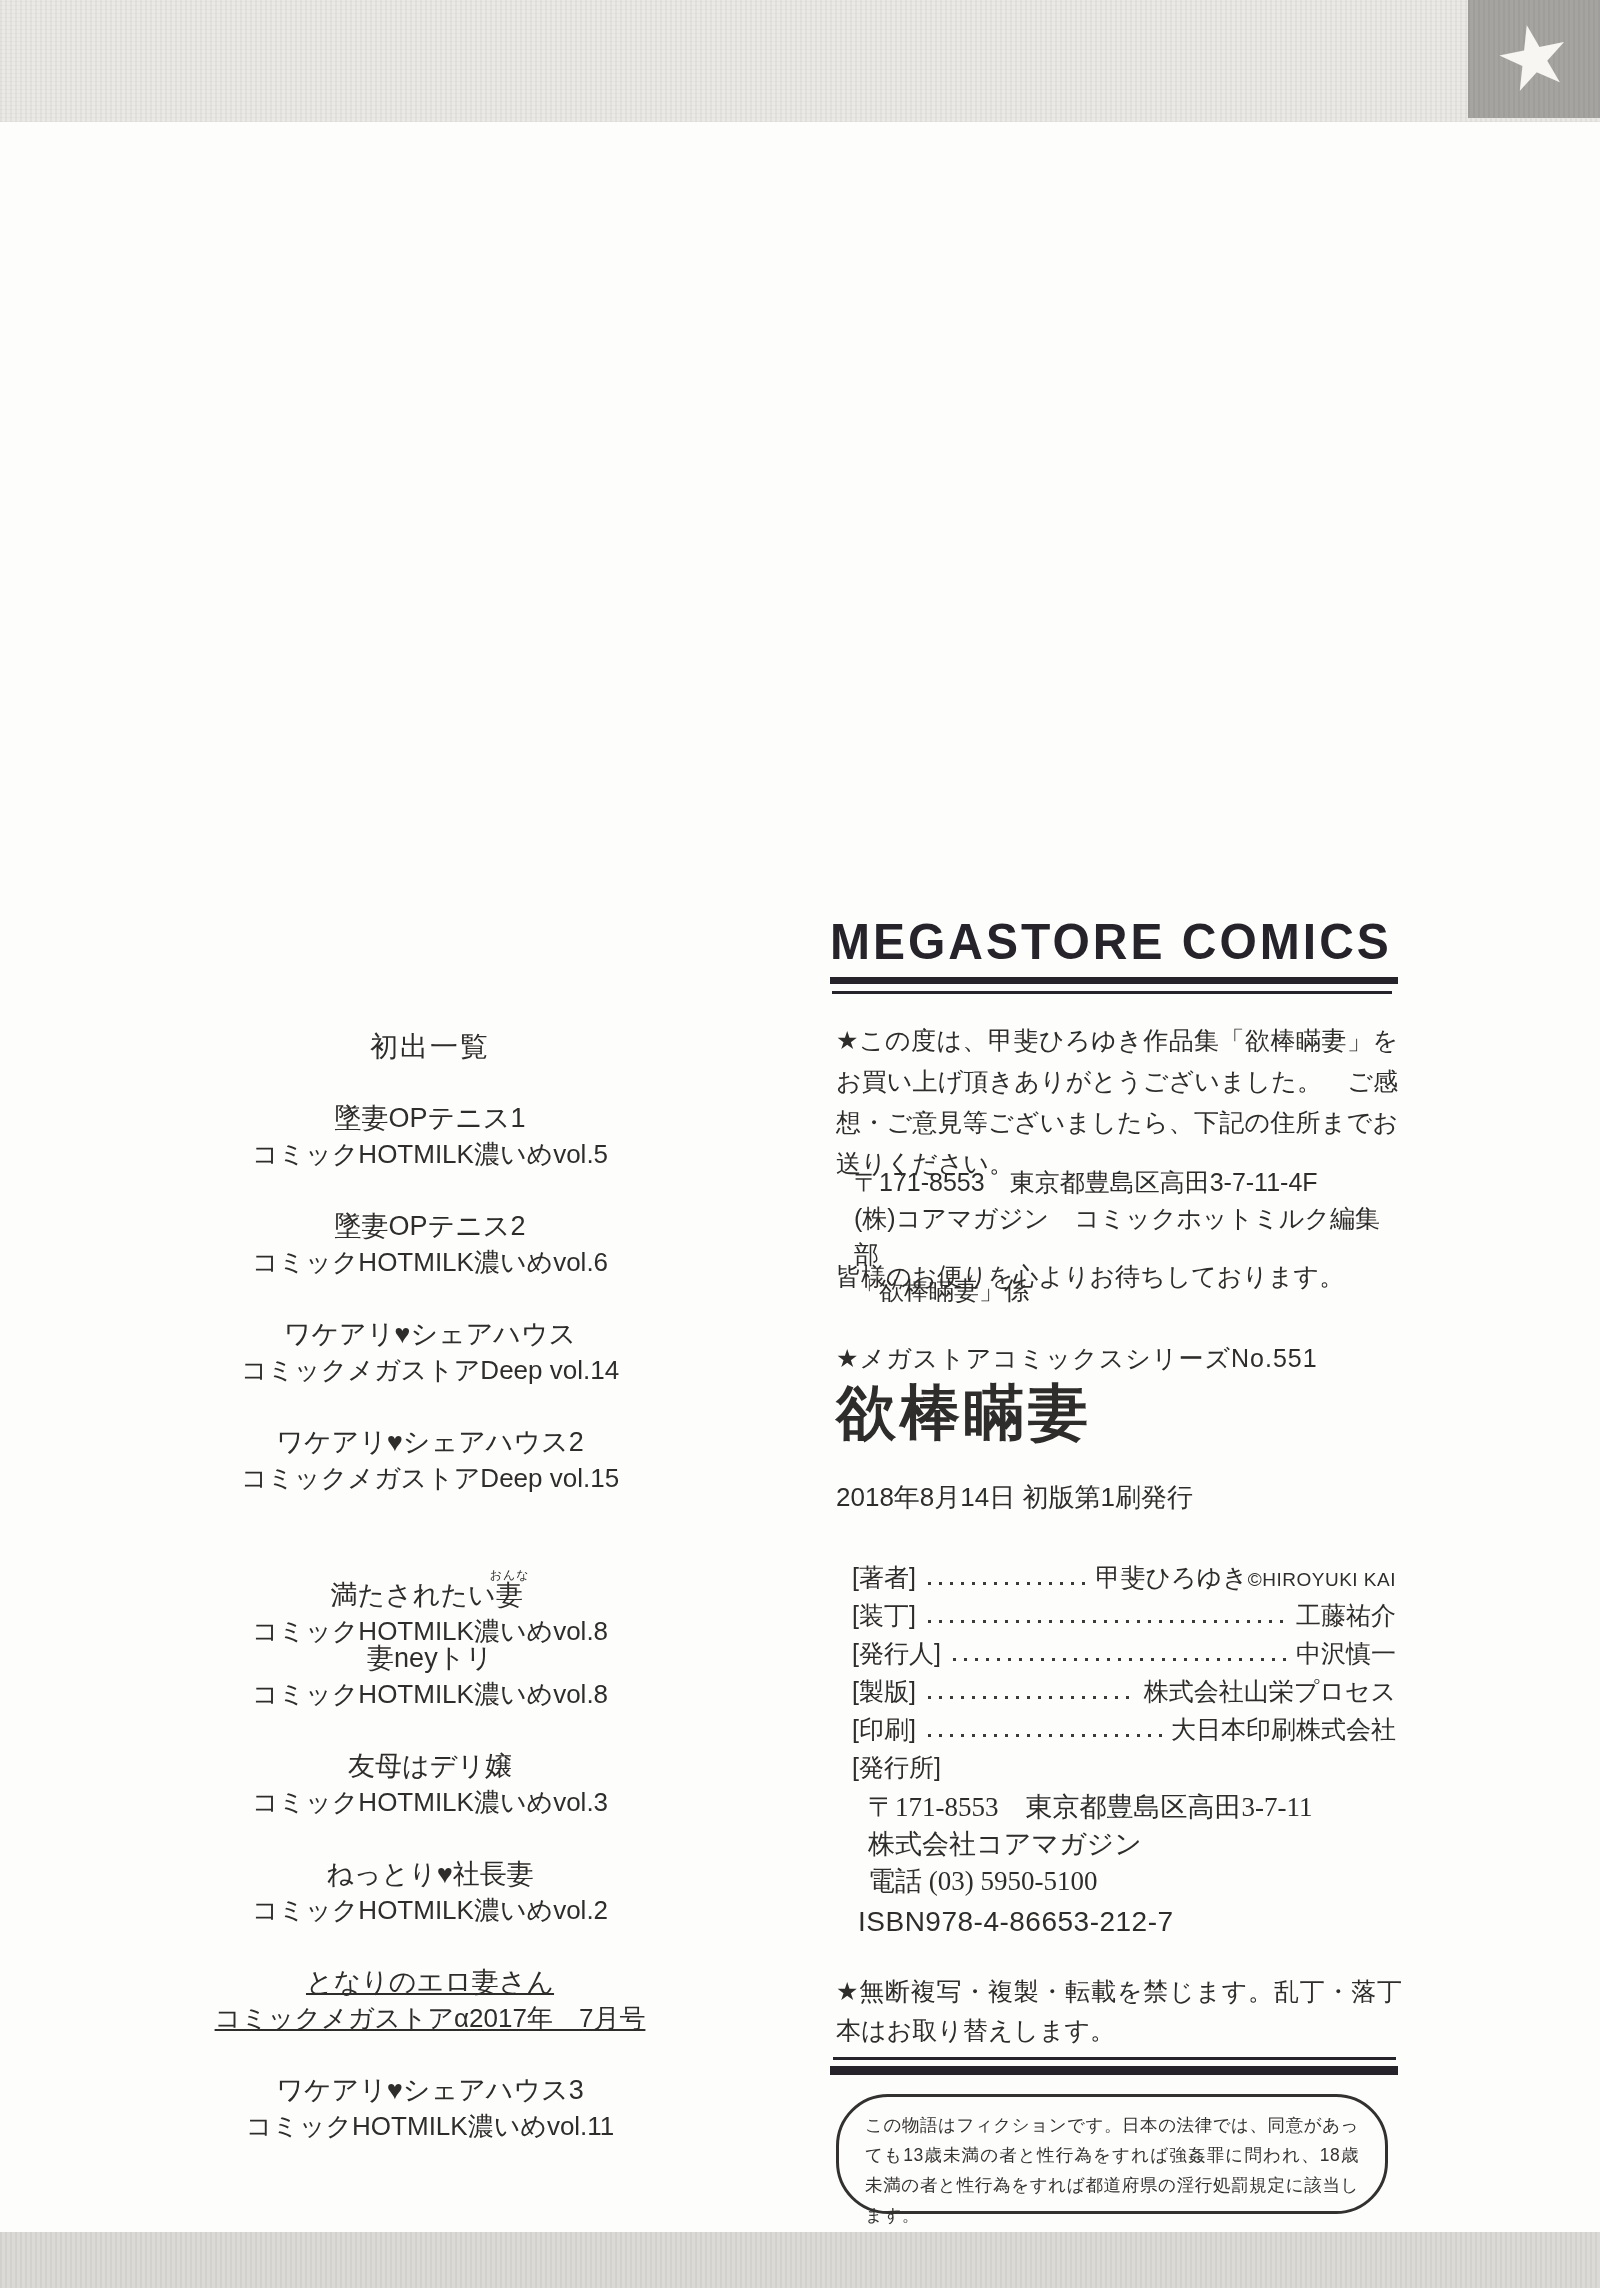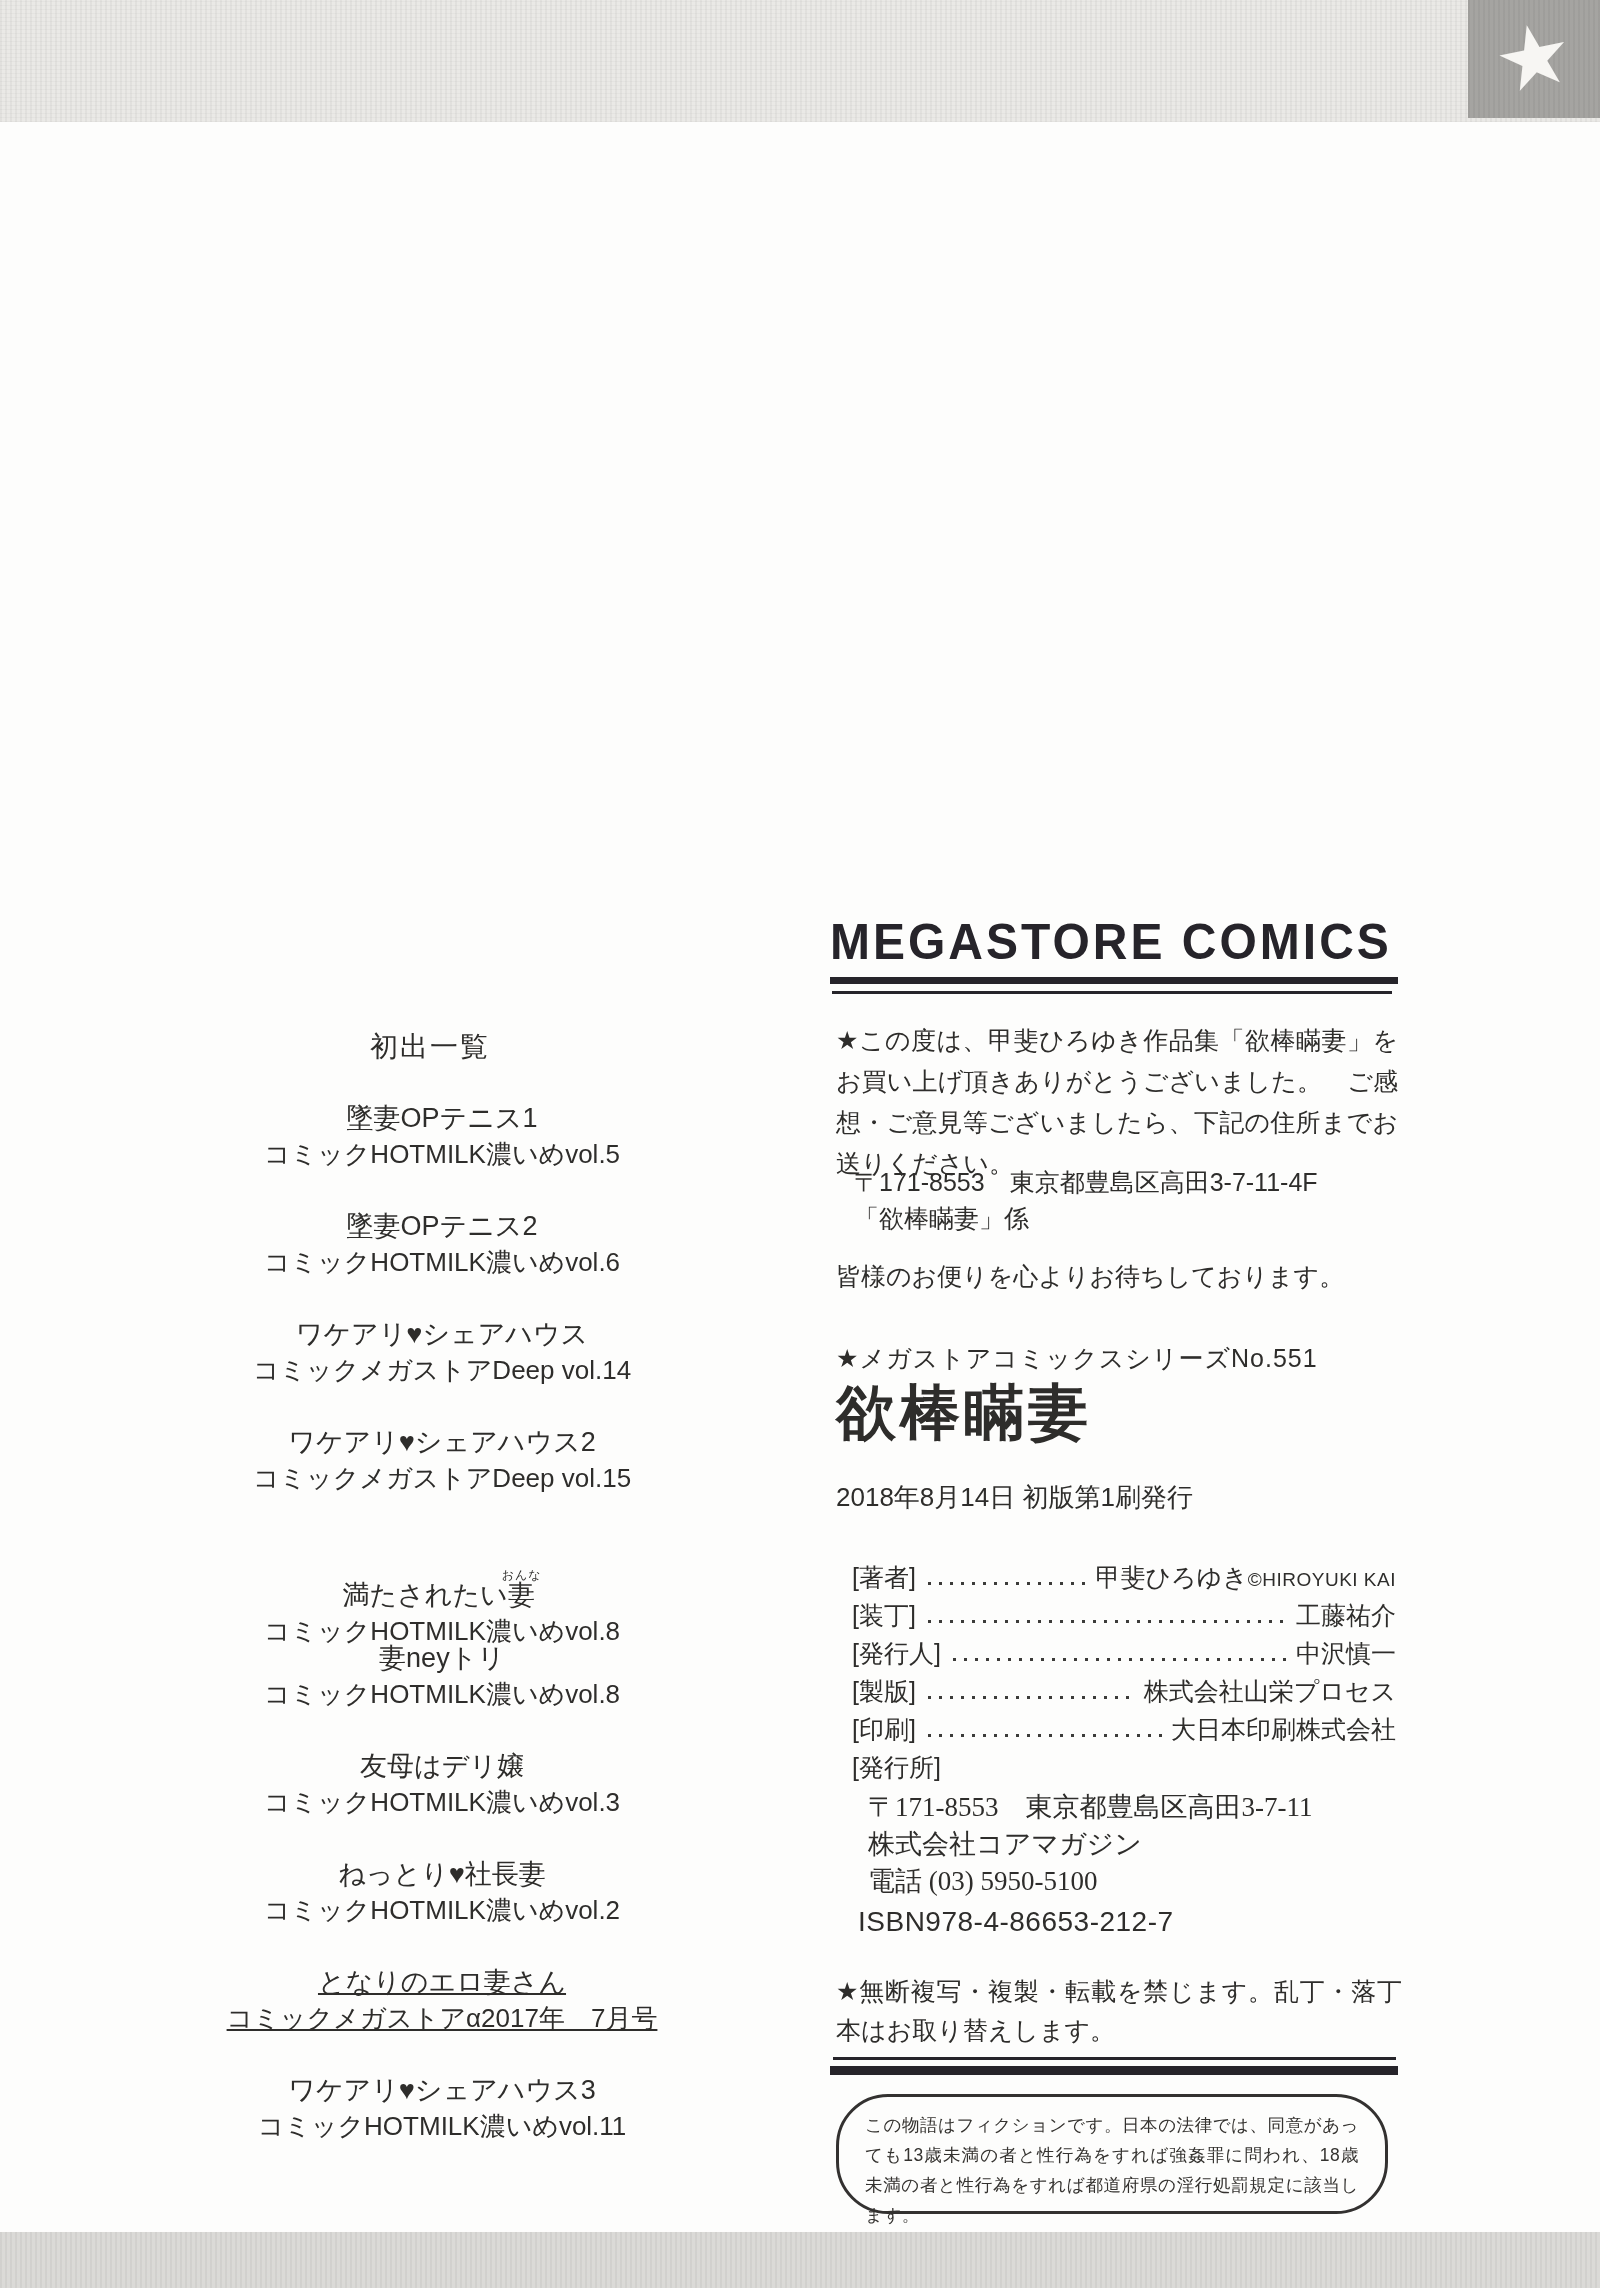--- a/index.html
+++ b/index.html
@@ -30,21 +30,21 @@
     display:flex;align-items:center;justify-content:center;
   }
   .star-glyph{
     color:#f7f6f3;font-size:86px;line-height:1;transform:rotate(-12deg);
     margin-top:-4px;
   }
 
   
   .works-col{position:absolute;left:140px;top:0;width:580px;text-align:center;}
   .works-heading{position:absolute;left:0;top:1028px;width:100%;font-size:28px;letter-spacing:2px;}
-  .work{position:absolute;left:12px;width:100%;}
+  .work{position:absolute;left:0;width:100%;}
   .work-title{display:block;font-size:27px;line-height:36px;}
   .work-source{display:block;font-size:26px;line-height:36px;}
   ruby rt{font-size:12px;letter-spacing:1px;}
 
   
   .colophon{position:absolute;left:0;top:0;width:1600px;height:2288px;}
   .logo{
     position:absolute;left:830px;top:912px;width:570px;
     font-size:48px;font-weight:800;letter-spacing:3px;line-height:1.25;
     color:#26242a;white-space:nowrap;
@@ -171,20 +171,21 @@
   <div class="colophon">
 
     <div class="logo">MEGASTORE COMICS</div>
     <div class="rule logo-rule-thick"></div>
     <div class="rule logo-rule-thin"></div>
 
     <div class="thanks">★この度は、甲斐ひろゆき作品集「欲棒瞞妻」をお買い上げ頂きありがとうございました。　ご感想・ご意見等ございましたら、下記の住所までお送りください。</div>
 
     <div class="mail">
       <div>〒171-8553　東京都豊島区高田3-7-11-4F</div>
+      <div>(株)コアマガジン　コミックホットミルク編集部</div>
       <div class="mail-line3">「欲棒瞞妻」係</div>
     </div>
 
     <div class="waiting">皆様のお便りを心よりお待ちしております。</div>
 
     <div class="series">★メガストアコミックスシリーズNo.551</div>
 
     <div class="book-title">欲棒瞞妻</div>
 
     <div class="edition">2018年8月14日 初版第1刷発行</div>

